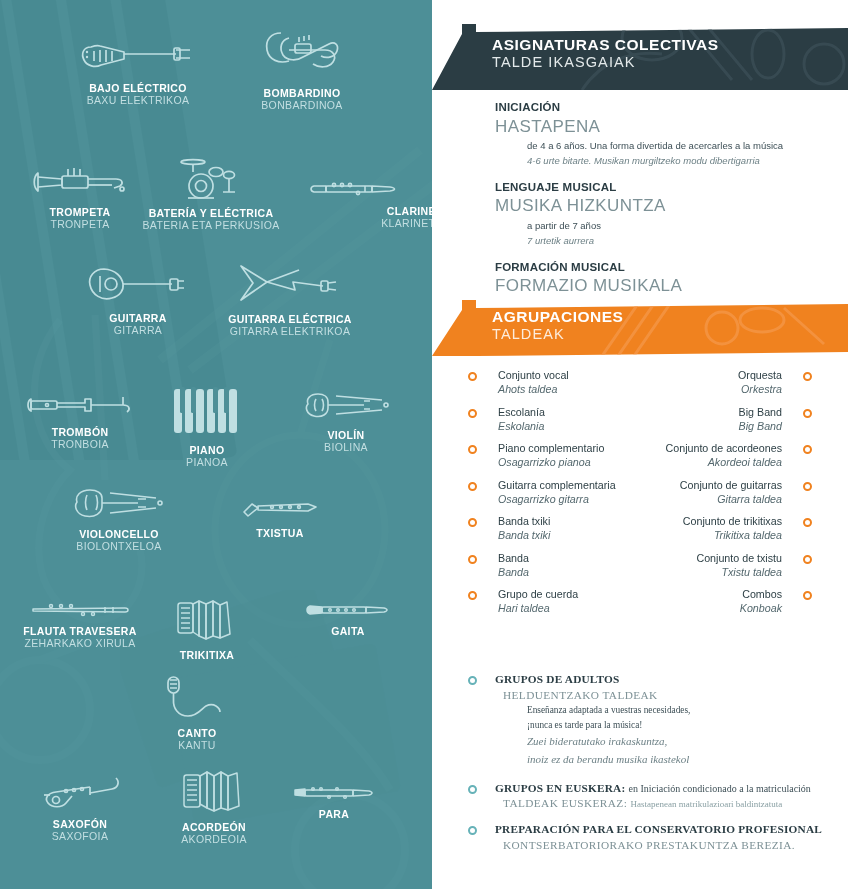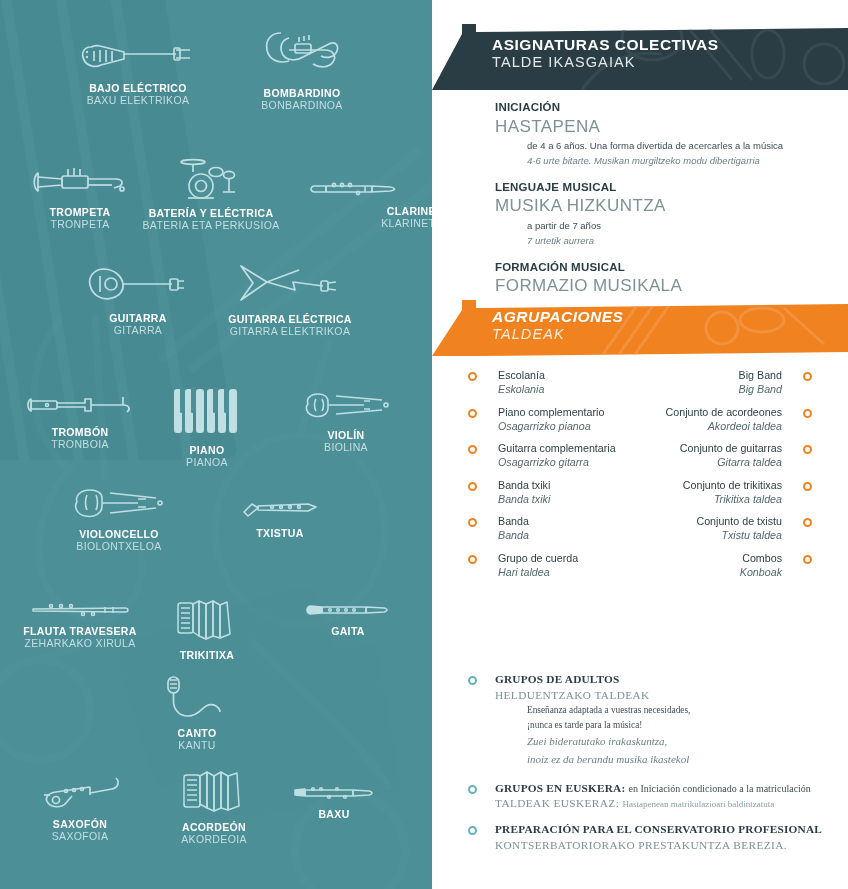--- a/index.html
+++ b/index.html
@@ -74,21 +74,21 @@
   .g-right .dot { right:0; }
 
   
   .extras { position:absolute; left:0; top:672px; width:416px; }
   .ex { position:relative; padding-left:63px; margin-bottom:8px;font-family:Liberation Serif, serif; }
   .ex > .tdot {
     position:absolute; left:36px; top:4px; width:9px; height:9px; border-radius:50%;
     border:2.6px solid #66b2b8; background:#fff; box-sizing:border-box;
   }
   .ex .x-es { font-size:11.3px; font-weight:bold; color:#2b3d44; letter-spacing:.2px; line-height:1.38; }
-  .ex .x-eu { font-size:11.3px; color:#7d9196; letter-spacing:.4px; line-height:1.38; }
+  .ex .x-eu { font-size:11.3px; color:#7d9196; letter-spacing:.4px; line-height:1.38;margin-left:8px; }
   .ex .x-es .thin { font-weight:normal; font-size:10px; color:#3d4f56; letter-spacing:0; }
   .ex .x-eu .thin { font-size:9px; color:#8aa0a4; letter-spacing:0; }
   .ex .n-es { font-size:9.3px; color:#3d4f56; padding-left:32px; line-height:1.62; }
   .ex .n-eu { font-size:11px; color:#6d8186; font-style:italic; padding-left:32px; line-height:1.62; }
 </style>
 </head>
 <body>
 
 <div class="page">
 
@@ -429,21 +429,21 @@
           <path d="M4 5 L14 4 L14 11 L4 10 Z" fill="#bfdfe2"></path>
           <rect x="14" y="5" width="48" height="6" rx="1.5"></rect>
           <path d="M62 5 L78 6 C82 7 82 9 78 10 L62 11 Z"></path>
           <circle cx="22" cy="4" r="1.3"></circle>
             <circle cx="30" cy="4" r="1.3"></circle>
           <circle cx="38" cy="12" r="1.3"></circle>
             <circle cx="46" cy="4" r="1.3"></circle>
           <circle cx="54" cy="12" r="1.3"></circle>
         </g>
       </svg>
-      <div class="es">BAXU</div>
+      <div class="es">PARA</div>
 
     </div>
   </div>
 
   <div class="right-panel">
 
     <div class="banner" style="position:absolute;left:0;top:20px;width:416px;height:76px;">
       <svg width="416" height="76" viewBox="0 0 416 76">
         <defs>
           <clipPath id="clipDark">
@@ -478,21 +478,21 @@
         <div class="s-eu">MUSIKA HIZKUNTZA</div>
         <div class="d-es">a partir de 7 años</div>
         <div class="d-eu">7 urtetik aurrera</div>
       </div>
       <div class="subj">
         <div class="s-es">FORMACIÓN MUSICAL</div>
         <div class="s-eu">FORMAZIO MUSIKALA</div>
       </div>
     </div>
 
-    <div class="banner orange" style="position:absolute;left:0;top:298px;width:416px;height:64px;font-style:italic;">
+    <div class="banner orange" style="position:absolute;left:0;top:298px;width:416px;height:64px;">
       <svg width="416" height="64" viewBox="0 0 416 64">
         <defs>
           <clipPath id="clipOr">
               <path d="M30 12 L30 2 L44 2 L44 10 L416 6 L416 54 L44 58 L0 58 Z"></path>
             </clipPath>
         </defs>
         <path d="M30 12 L30 2 L44 2 L44 10 L416 6 L416 54 L44 58 L0 58 Z" fill="#f0821f"></path>
         <g clip-path="url(#clipOr)" stroke="#f5974a" stroke-width="3" fill="none" opacity=".75">
           <path d="M170 58 L210 0 M186 58 L226 0 M202 58 L242 0"></path>
           <circle cx="290" cy="30" r="16"></circle>
@@ -503,20 +503,32 @@
       <div class="btxt" style="top:10px;">
         <div class="t1">AGRUPACIONES</div>
         <div class="t2">TALDEAK</div>
       </div>
     </div>
 
     <div class="groups">
       <div class="g-row">
         <div class="g-left">
           <span class="dot"></span>
+          <div class="g-es">Conjunto vocal</div>
+          <div class="g-eu">Ahots taldea</div>
+        </div>
+        <div class="g-right">
+          <span class="dot"></span>
+          <div class="g-es">Orquesta</div>
+          <div class="g-eu">Orkestra</div>
+        </div>
+      </div>
+      <div class="g-row">
+        <div class="g-left">
+          <span class="dot"></span>
           <div class="g-es">Escolanía</div>
           <div class="g-eu">Eskolania</div>
         </div>
         <div class="g-right">
           <span class="dot"></span>
           <div class="g-es">Big Band</div>
           <div class="g-eu">Big Band</div>
         </div>
       </div>
       <div class="g-row">

